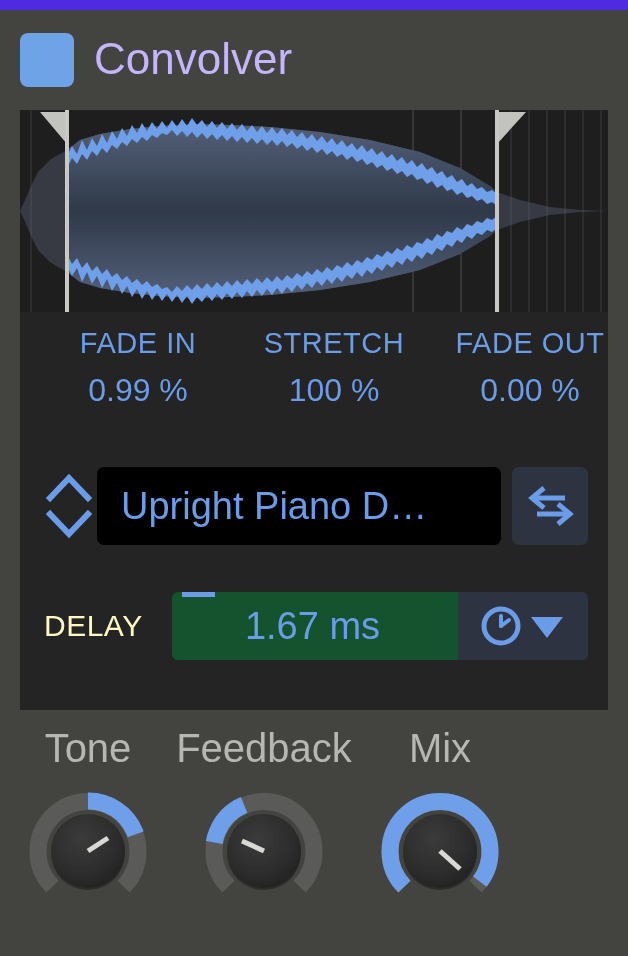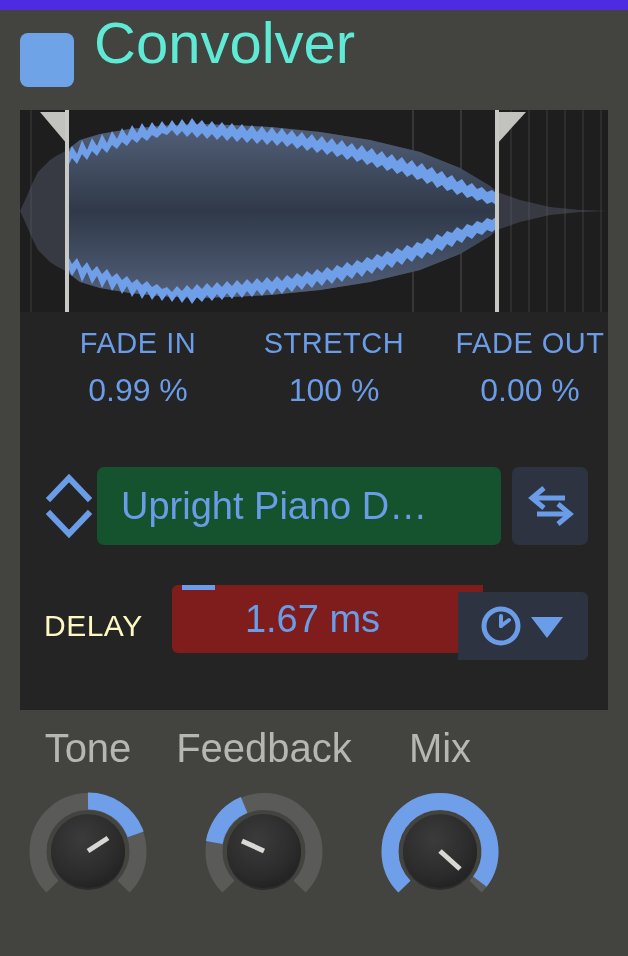--- a/index.html
+++ b/index.html
@@ -40,23 +40,23 @@
   }
   .header-swatch {
     position: absolute;
     left: 20px; top: 23px;
     width: 54px; height: 54px;
     background: #6fa3e8;
     border-radius: 8px;
   }
   .header-title {
     position: absolute;
-    left: 94px; top: 0;
-    font-size: 58px;
-    color: #5eead4;
+    left: 94px; top: 16px;
+    font-size: 44px;
+    color: #c4b5fd;
     letter-spacing: 0px;
     line-height: 66px;
     white-space: nowrap;
   }
 
   
   .panel {
     position: absolute;
     left: 20px; top: 110px;
     width: 588px;
@@ -113,21 +113,21 @@
   .stepper {
     position: absolute;
     left: 21px; top: 5px;
     width: 56px; height: 72px;
   }
   .stepper svg { display:block; }
   .preset-field {
     position: absolute;
     left: 77px; top: 2px;
     width: 404px; height: 78px;
-    background: #14532d;
+    background: #000000;
     border-radius: 7px;
   }
   .preset-text {
     position: absolute;
     left: 24px; top: 0;
     right: 14px;
     height: 78px;
     line-height: 78px;
     font-size: 38px;
     color: #6a9ce8;
@@ -154,23 +154,23 @@
     position: absolute;
     left: 24px; top: 0;
     height: 82px;
     line-height: 82px;
     font-size: 30px;
     letter-spacing: 0.5px;
     color: #fef9c3;
   }
   .delay-field {
     position: absolute;
-    left: 152px; top: 0;
+    left: 152px; top: 7px;
     width: 311px; height: 68px;
-    background: #7f1d1d;
+    background: #14532d;
     border-radius: 6px 0 0 6px;
     overflow: hidden;
   }
   .delay-fill {
     position: absolute;
     left: 10px; top: 0;
     width: 33px; height: 5px;
     background: #6a9ce8;
   }
   .delay-value {

